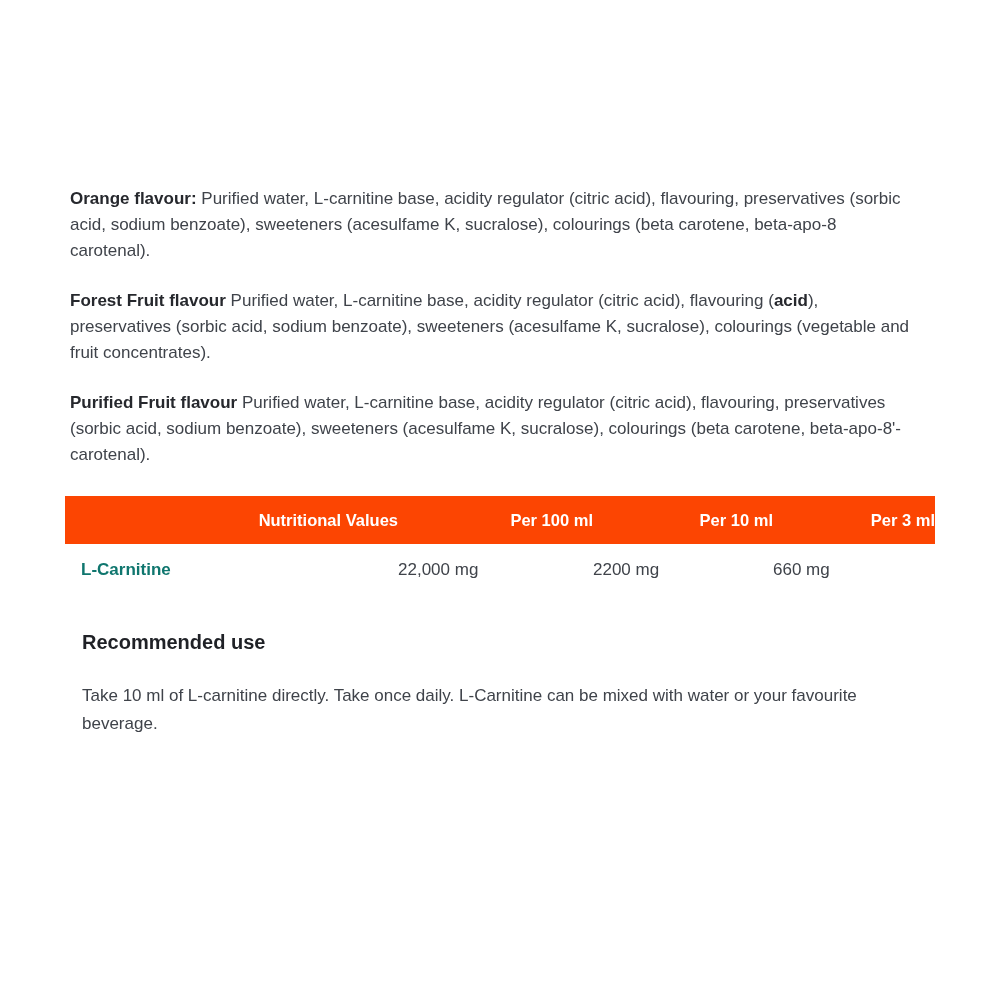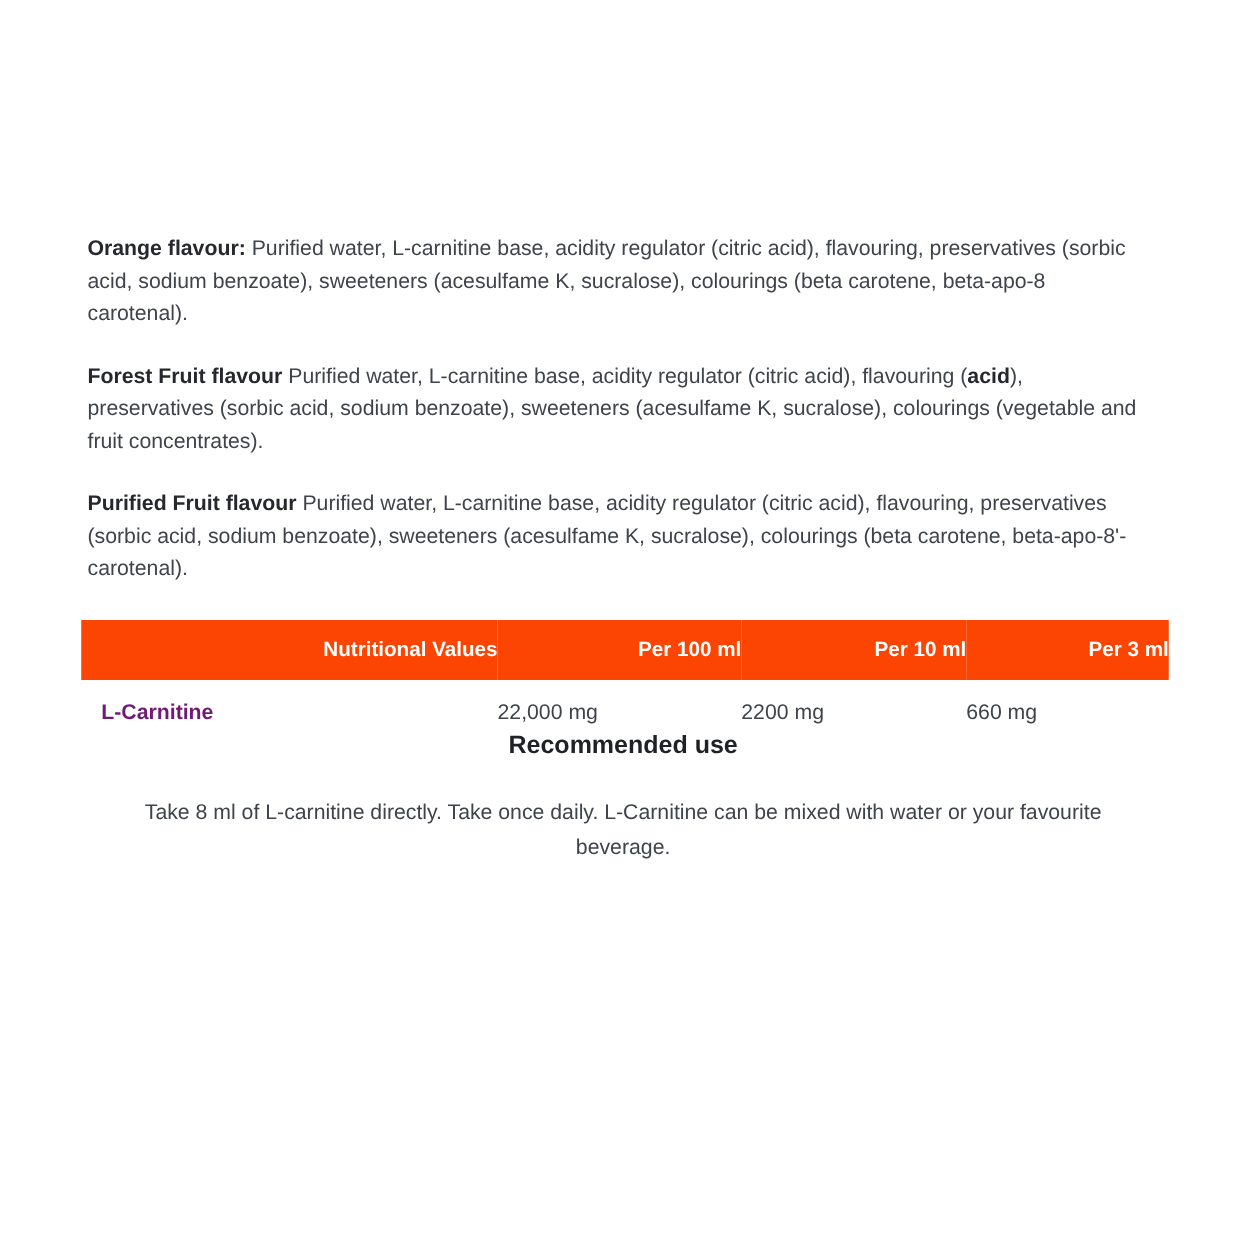--- a/index.html
+++ b/index.html
@@ -64,27 +64,27 @@
     padding-top: 14px;
     font-size: 17px;
     line-height: 24px;
     text-align: left;
     vertical-align: top;
     color: #3f434a;
   }
   .nutrition tbody td.first {
     padding-left: 16px;
     font-weight: bold;
-    color: #701a75;
+    color: #0f766e;
   }
   
   .recommended {
+    margin-top: 46px;
     margin-left: 82px;
     width: 833px;
-    text-align: center;
   }
   .recommended p {
     margin-top: 26px;
     font-size: 17px;
     line-height: 28px;
     color: #3f434a;
   }
 </style>
 </head>
 <body>
@@ -119,16 +119,16 @@
           <td>22,000 mg</td>
           <td>2200 mg</td>
           <td>660 mg</td>
         </tr>
       </tbody>
     </table>
   </section>
 
   <section class="recommended">
     <h2 class="section-heading">Recommended use</h2>
-    <p>Take 8 ml of L-carnitine directly. Take once daily. L-Carnitine can be mixed with water or your favourite beverage.</p>
+    <p>Take 10 ml of L-carnitine directly. Take once daily. L-Carnitine can be mixed with water or your favourite beverage.</p>
   </section>
 
 </div>
 
 </body></html>

